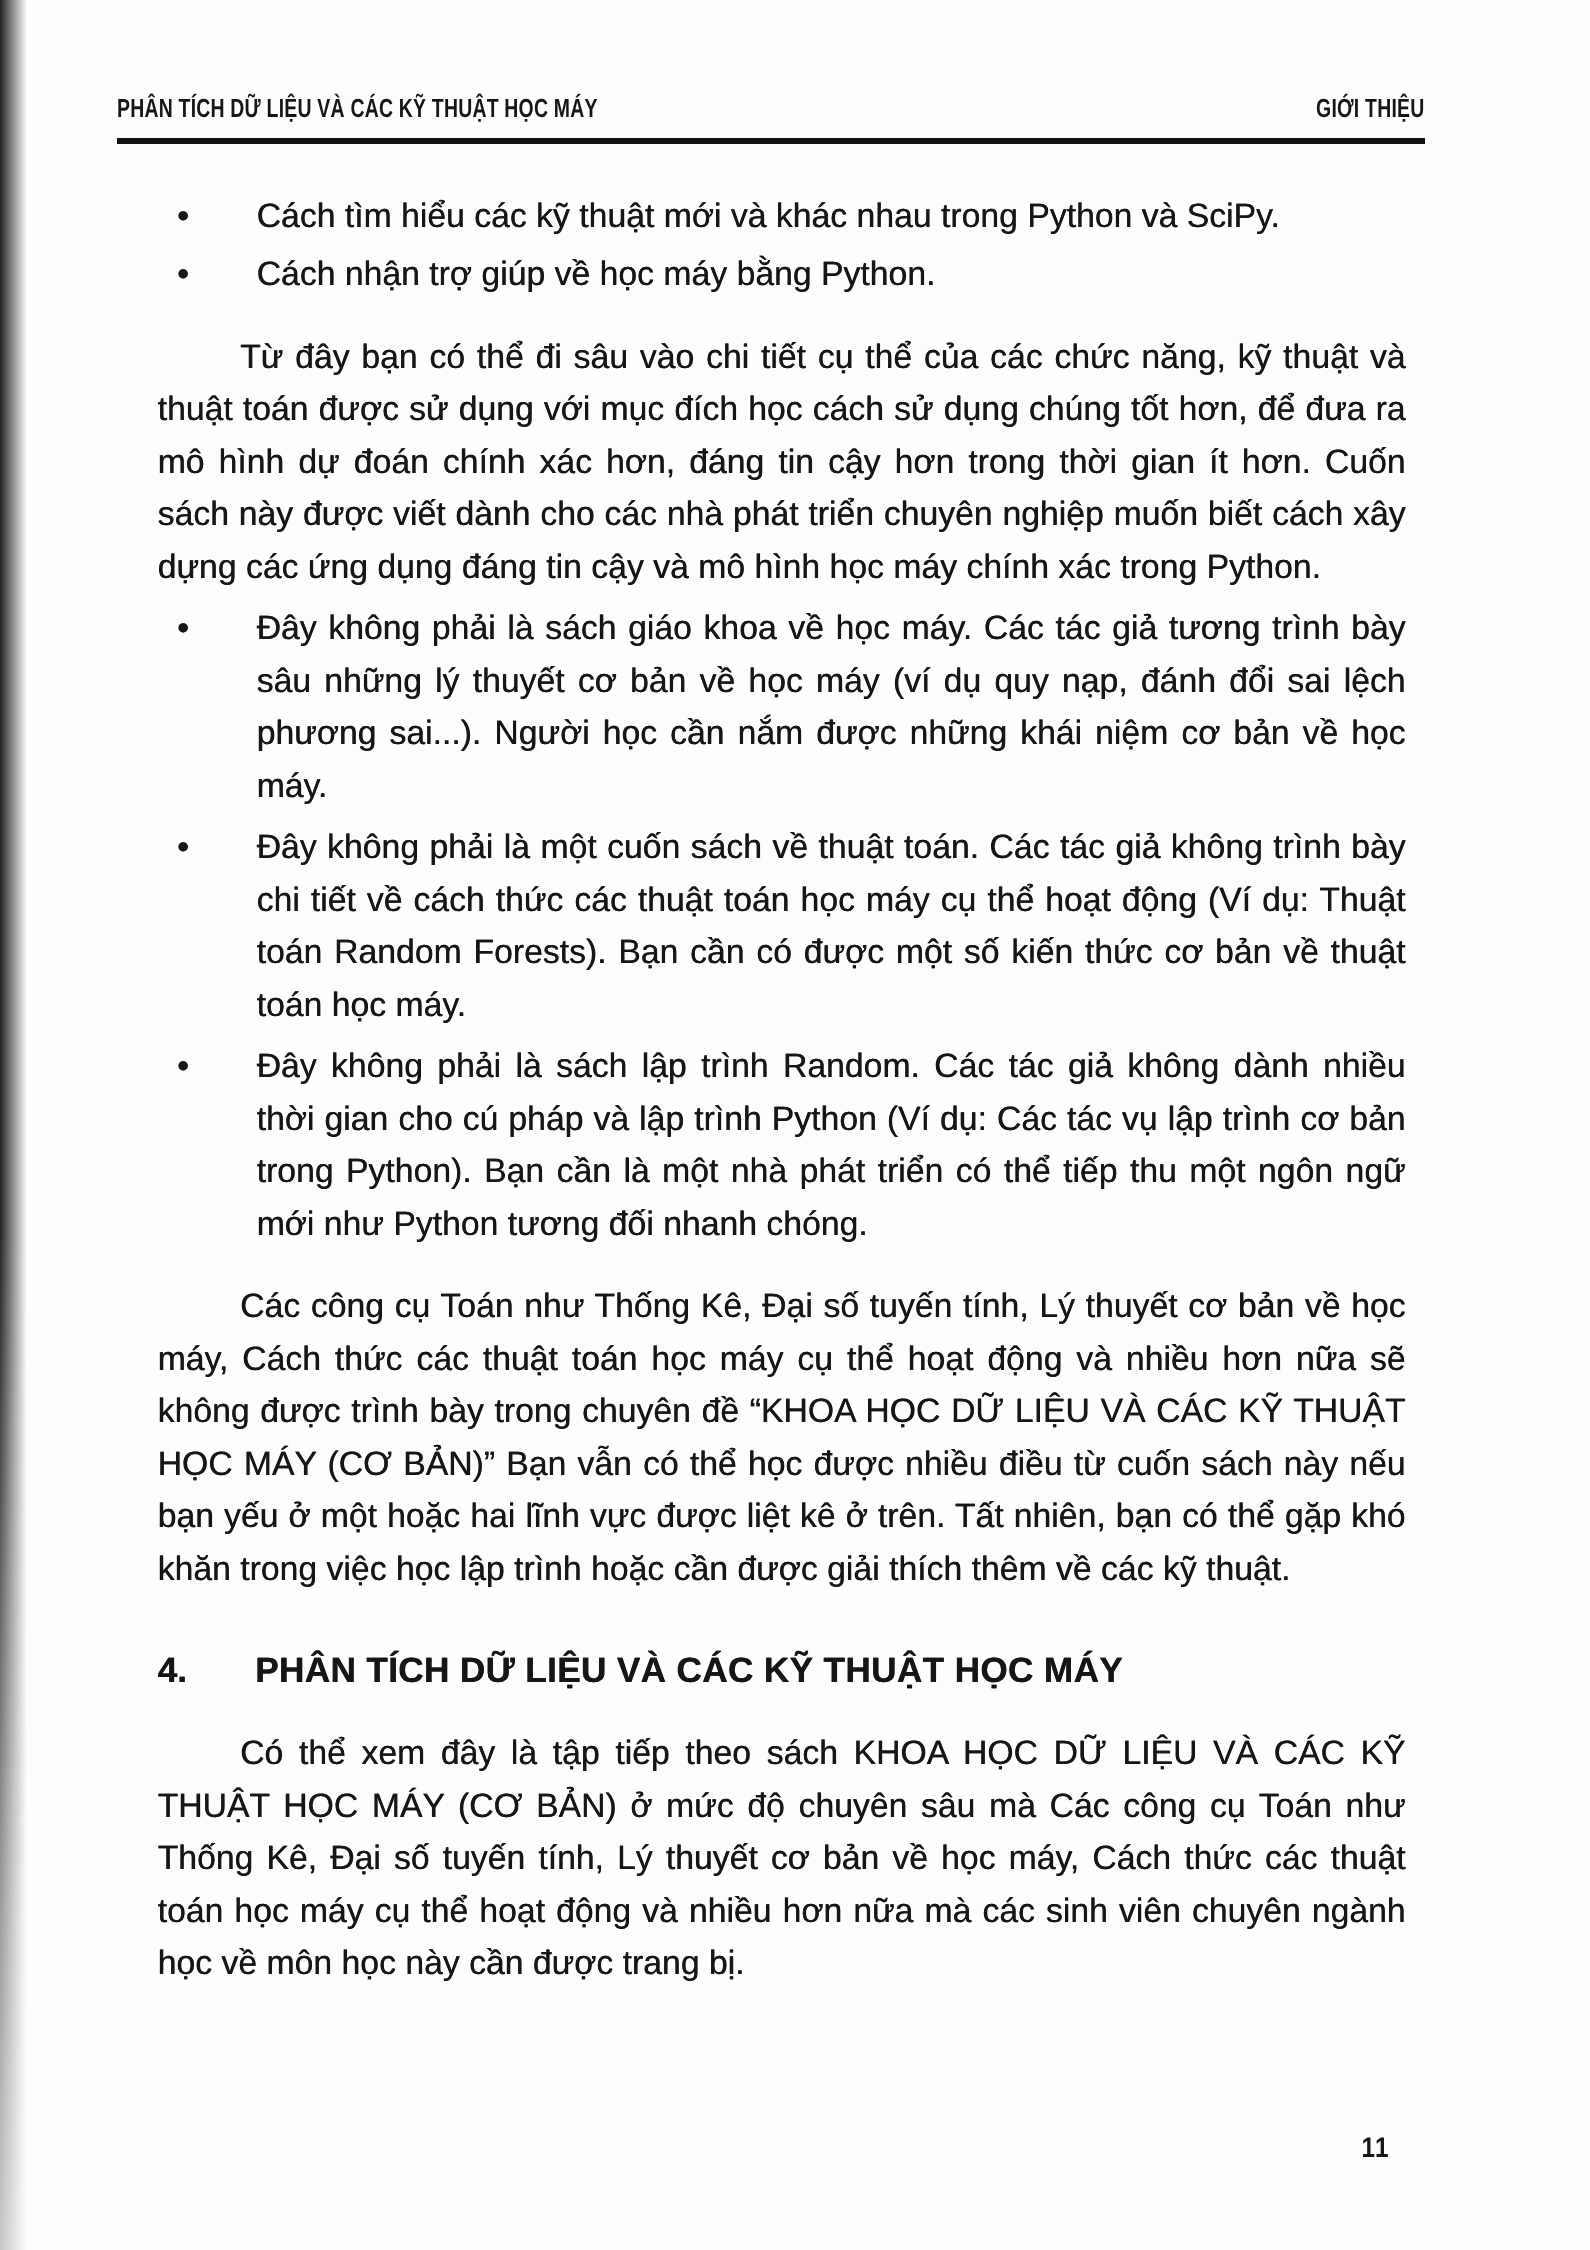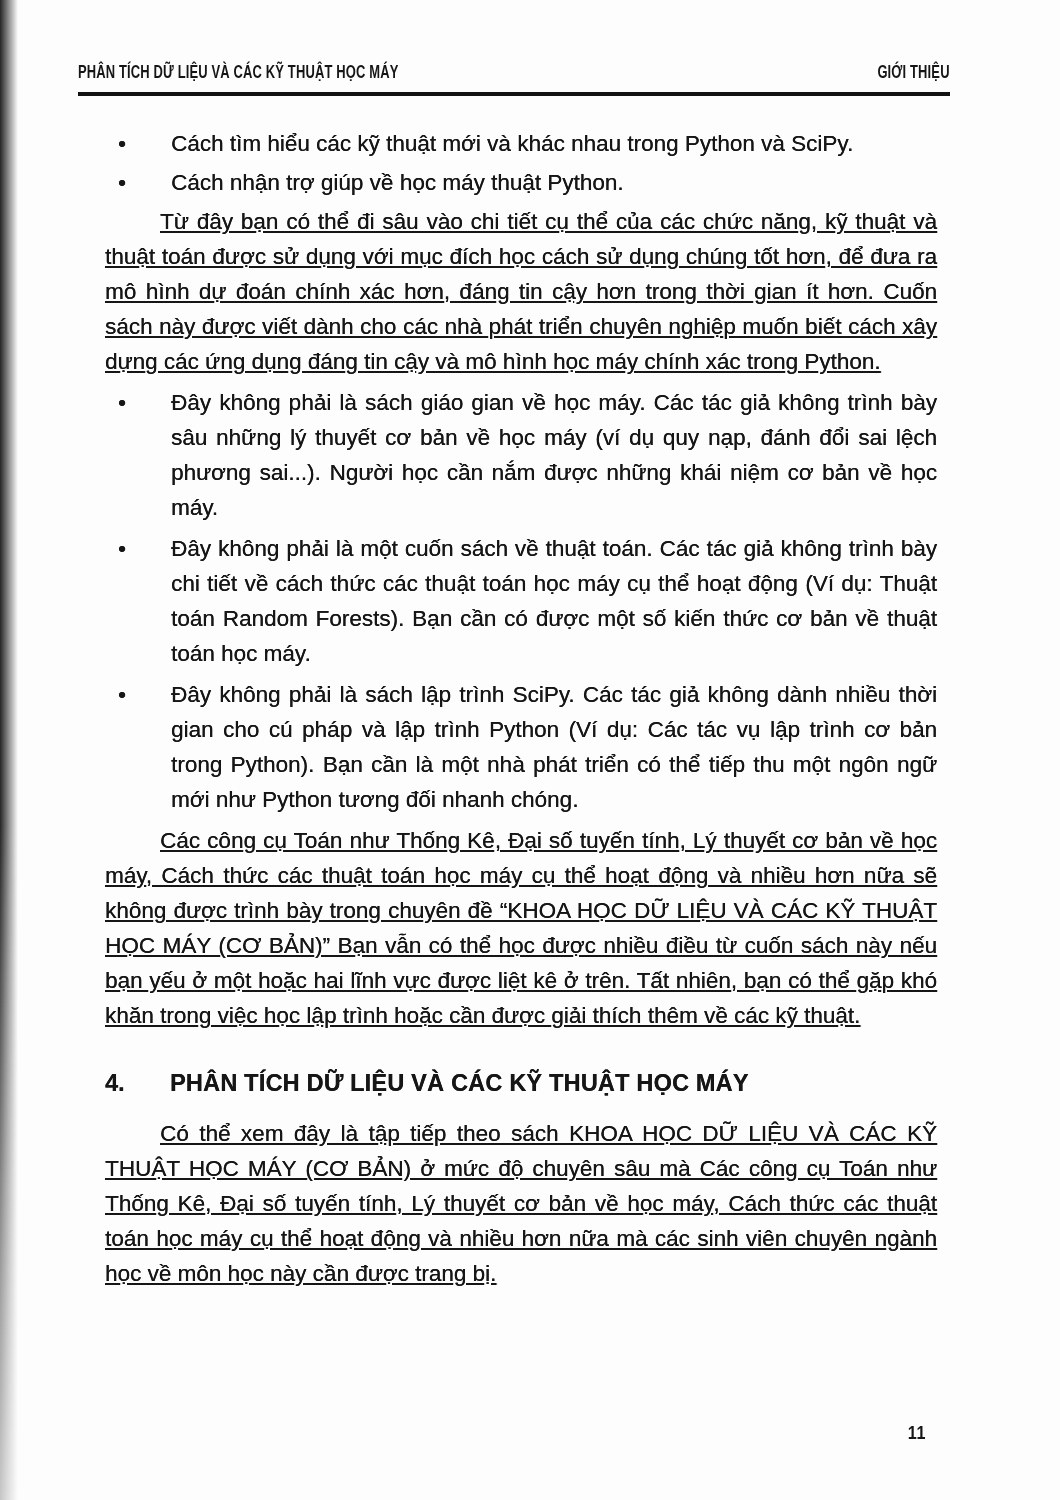--- a/index.html
+++ b/index.html
@@ -57,23 +57,22 @@
   .bullet-marker {
     flex: none;
     width: 54px;
     padding-left: 13px;
     text-align: left;
   }
   .bullet-text { flex: 1 1 auto; text-align: justify; margin-left: 12px; }
 
   .para {
     text-indent: 55px;
-    margin-top: 4px;
+    margin-top: 20px;
     margin-bottom: 5px;
-    text-decoration: underline;
   }
   .scope-bullets .bullet-item { margin-top: 6px; margin-bottom: 6px; }
 
   .section-heading {
     display: flex;
     margin-top: 33px;
     margin-bottom: 15px;
     font-weight: bold;
     font-size: 23.5px;
     text-align: left;
@@ -102,38 +101,38 @@
 
 <div class="content">
 
   <div class="intro-bullets">
     <div class="bullet-item">
       <span class="bullet-marker">•</span>
       <span class="bullet-text">Cách tìm hiểu các kỹ thuật mới và khác nhau trong Python và SciPy.</span>
     </div>
     <div class="bullet-item">
       <span class="bullet-marker">•</span>
-      <span class="bullet-text">Cách nhận trợ giúp về học máy thuật Python.</span>
+      <span class="bullet-text">Cách nhận trợ giúp về học máy bằng Python.</span>
     </div>
   </div>
 
   <p class="para">Từ đây bạn có thể đi sâu vào chi tiết cụ thể của các chức năng, kỹ thuật và thuật toán được sử dụng với mục đích học cách sử dụng chúng tốt hơn, để đưa ra mô hình dự đoán chính xác hơn, đáng tin cậy hơn trong thời gian ít hơn. Cuốn sách này được viết dành cho các nhà phát triển chuyên nghiệp muốn biết cách xây dựng các ứng dụng đáng tin cậy và mô hình học máy chính xác trong Python.</p>
 
   <div class="scope-bullets">
     <div class="bullet-item">
       <span class="bullet-marker">•</span>
-      <span class="bullet-text">Đây không phải là sách giáo gian về học máy. Các tác giả không trình bày sâu những lý thuyết cơ bản về học máy (ví dụ quy nạp, đánh đổi sai lệch phương sai...). Người học cần nắm được những khái niệm cơ bản về học máy.</span>
+      <span class="bullet-text">Đây không phải là sách giáo khoa về học máy. Các tác giả tương trình bày sâu những lý thuyết cơ bản về học máy (ví dụ quy nạp, đánh đổi sai lệch phương sai...). Người học cần nắm được những khái niệm cơ bản về học máy.</span>
     </div>
     <div class="bullet-item">
       <span class="bullet-marker">•</span>
       <span class="bullet-text">Đây không phải là một cuốn sách về thuật toán. Các tác giả không trình bày chi tiết về cách thức các thuật toán học máy cụ thể hoạt động (Ví dụ: Thuật toán Random Forests). Bạn cần có được một số kiến thức cơ bản về thuật toán học máy.</span>
     </div>
     <div class="bullet-item">
       <span class="bullet-marker">•</span>
-      <span class="bullet-text">Đây không phải là sách lập trình SciPy. Các tác giả không dành nhiều thời gian cho cú pháp và lập trình Python (Ví dụ: Các tác vụ lập trình cơ bản trong Python). Bạn cần là một nhà phát triển có thể tiếp thu một ngôn ngữ mới như Python tương đối nhanh chóng.</span>
+      <span class="bullet-text">Đây không phải là sách lập trình Random. Các tác giả không dành nhiều thời gian cho cú pháp và lập trình Python (Ví dụ: Các tác vụ lập trình cơ bản trong Python). Bạn cần là một nhà phát triển có thể tiếp thu một ngôn ngữ mới như Python tương đối nhanh chóng.</span>
     </div>
   </div>
 
   <p class="para">Các công cụ Toán như Thống Kê, Đại số tuyến tính, Lý thuyết cơ bản về học máy, Cách thức các thuật toán học máy cụ thể hoạt động và nhiều hơn nữa sẽ không được trình bày trong chuyên đề “KHOA HỌC DỮ LIỆU VÀ CÁC KỸ THUẬT HỌC MÁY (CƠ BẢN)” Bạn vẫn có thể học được nhiều điều từ cuốn sách này nếu bạn yếu ở một hoặc hai lĩnh vực được liệt kê ở trên. Tất nhiên, bạn có thể gặp khó khăn trong việc học lập trình hoặc cần được giải thích thêm về các kỹ thuật.</p>
 
   <div class="section-heading">
     <span class="section-number">4.</span>
     <span class="section-title">PHÂN TÍCH DỮ LIỆU VÀ CÁC KỸ THUẬT HỌC MÁY</span>
   </div>
 

